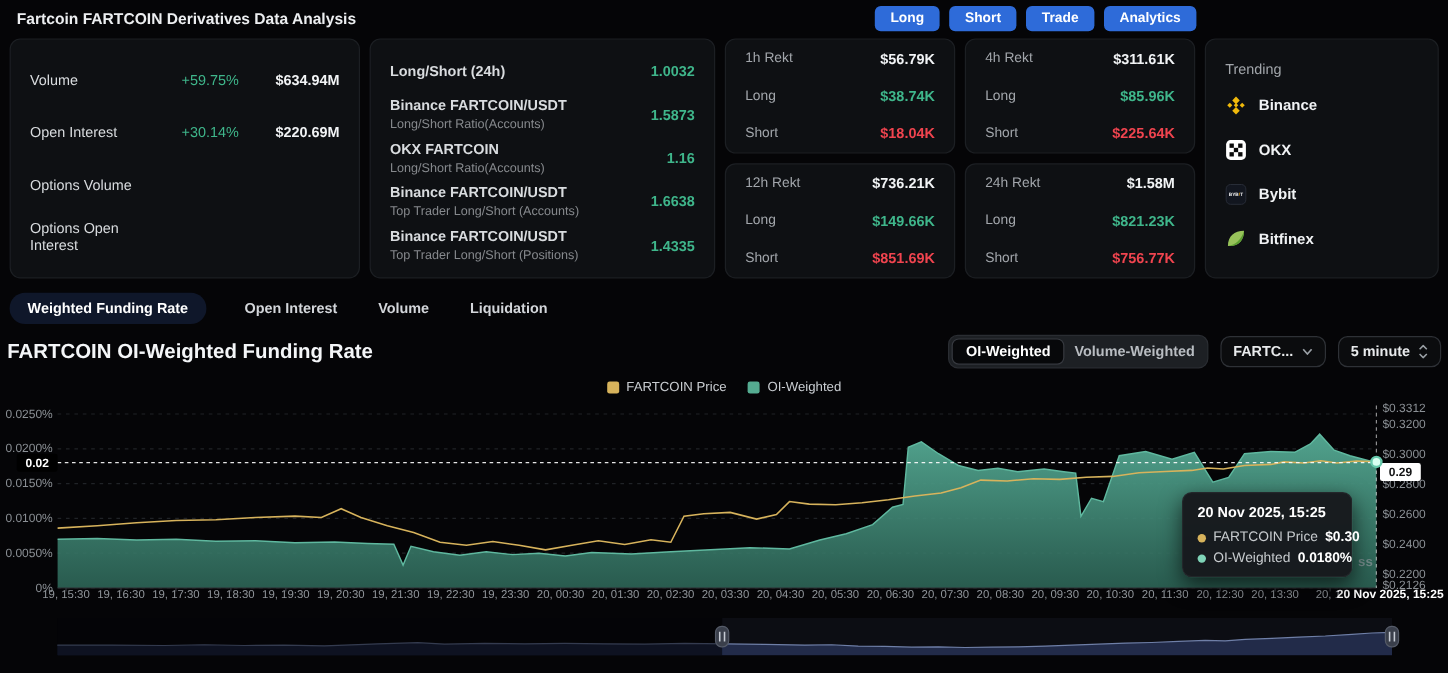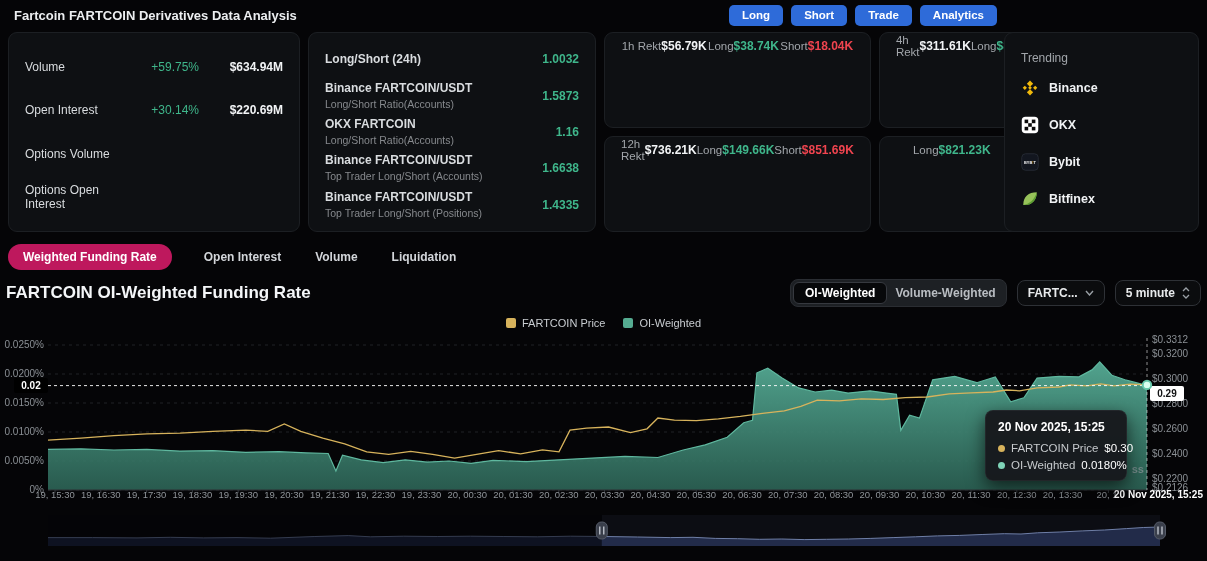--- a/index.html
+++ b/index.html
@@ -19,34 +19,34 @@
   .stat-label{flex:1;font-size:12px;color:#d9dcdf;}
   .stat-change{width:70px;text-align:right;font-size:12px;color:#3fb68b;}
   .stat-value{width:84px;text-align:right;font-size:12px;font-weight:700;color:#f2f4f6;}
   .ratio-card{width:288px;padding:8px 16px;display:flex;flex-direction:column;justify-content:space-around;}
   .ratio-row{display:flex;align-items:center;min-height:35px;}
   .ratio-text{flex:1;line-height:1.25;}
   .ratio-title{font-size:12px;color:#d9dcdf;font-weight:600;}
   .ratio-sub{font-size:10.5px;color:#86898d;margin-top:2px;}
   .ratio-value{font-size:12px;font-weight:600;color:#3fb68b;}
   .rekt-grid{width:392px;display:grid;grid-template-columns:1fr 1fr;grid-template-rows:1fr 1fr;gap:8px;}
-  .rekt-card{padding:0 16px;display:flex;flex-direction:row;justify-content:space-around;}
+  .rekt-card{padding:0 16px;display:flex;flex-direction:column;justify-content:space-around;}
   .rekt-row{display:flex;align-items:center;height:26px;}
   .rekt-label{flex:1;font-size:11.5px;color:#a2a6ab;}
   .rekt-total{font-size:12px;font-weight:700;color:#f2f4f6;}
   .rekt-long{font-size:12px;font-weight:600;color:#3fb68b;}
   .rekt-short{font-size:12px;font-weight:600;color:#f0444f;}
   .trending-card{flex:1;padding:12px 16px;display:flex;flex-direction:column;}
   .trending-title{font-size:12px;color:#a2a6ab;margin:6px 0 4px 0;}
   .trend-item{display:flex;align-items:center;gap:10px;height:37px;cursor:pointer;}
   .trend-name{font-size:12.5px;font-weight:700;color:#f0f2f4;}
   
   .tabs{position:absolute;top:243px;left:8px;height:27px;display:flex;align-items:center;gap:30px;}
   .tab{font-size:12px;font-weight:700;color:#d3d6da;cursor:pointer;padding:6px 2px;border-radius:14px;}
-  .tab.active{background:#be185d;color:#fff;padding:6px 15px;}
+  .tab.active{background:#0f172a;color:#fff;padding:6px 15px;}
   
   .chart-header{position:absolute;top:277px;left:6px;right:6px;height:32px;display:flex;align-items:center;}
   .chart-title{font-size:17px;font-weight:800;color:#f4f6f8;margin:0;}
   .chart-controls{margin-left:auto;display:flex;align-items:center;gap:10px;}
   .segmented{display:flex;background:#1d2024;border:1px solid #2a2d32;border-radius:8px;padding:2px;}
   .segment{font-size:12px;font-weight:600;color:#b9bdc2;padding:4px 8px;border-radius:6px;cursor:pointer;white-space:nowrap;}
   .segment.active{background:#07080a;color:#fff;border:1px solid #36393f;padding:3px 11px;}
   .select{display:flex;align-items:center;gap:7px;border:1px solid #2e3136;border-radius:8px;
           background:#0b0c0e;padding:5px 10px;font-size:12px;font-weight:600;color:#e8eaec;cursor:pointer;white-space:nowrap;}
   .select svg{flex:none;}
@@ -58,21 +58,21 @@
   #mainChart{position:absolute;top:334px;left:0;}
   #navChart{position:absolute;top:513px;left:0;}
   .watermark{position:absolute;top:463px;right:63px;font-size:11px;font-weight:700;
              color:rgba(150,156,163,.65);z-index:4;}
   .tooltip{position:absolute;top:410px;left:985px;width:142px;box-sizing:border-box;
            background:rgba(23,25,29,.97);border:1px solid rgba(255,255,255,.05);border-radius:8px;
            padding:9px 12px;z-index:10;box-shadow:0 6px 18px rgba(0,0,0,.65);}
   .tooltip-title{font-size:12px;font-weight:700;color:#fff;margin-bottom:8px;white-space:nowrap;}
   .tooltip-row{display:flex;align-items:center;gap:6px;font-size:11.5px;color:#c6cacd;margin-top:5px;white-space:nowrap;}
   .tooltip-row .dot{width:7px;height:7px;border-radius:50%;flex:none;}
-  .tooltip-row .tv{margin-left:auto;font-weight:400;color:#fff;}
+  .tooltip-row .tv{margin-left:auto;font-weight:700;color:#fff;}
 </style>
 </head>
 <body>
 
 <div class="topbar">
   <div class="page-title">Fartcoin FARTCOIN Derivatives Data Analysis</div>
   <div class="top-actions" id="topActions">
       <button class="top-btn">Long</button>
       <button class="top-btn">Short</button>
       <button class="top-btn">Trade</button>
@@ -176,20 +176,24 @@
         <div class="rekt-row">
           <span class="rekt-label">Long</span>
           <span class="rekt-long">$149.66K</span>
         </div>
         <div class="rekt-row">
           <span class="rekt-label">Short</span>
           <span class="rekt-short">$851.69K</span>
         </div>
       </div>
       <div class="card rekt-card">
+        <div class="rekt-row">
+          <span class="rekt-label">24h Rekt</span>
+          <span class="rekt-total">$1.58M</span>
+        </div>
         <div class="rekt-row">
           <span class="rekt-label">Long</span>
           <span class="rekt-long">$821.23K</span>
         </div>
         <div class="rekt-row">
           <span class="rekt-label">Short</span>
           <span class="rekt-short">$756.77K</span>
         </div>
       </div>
     </div>

